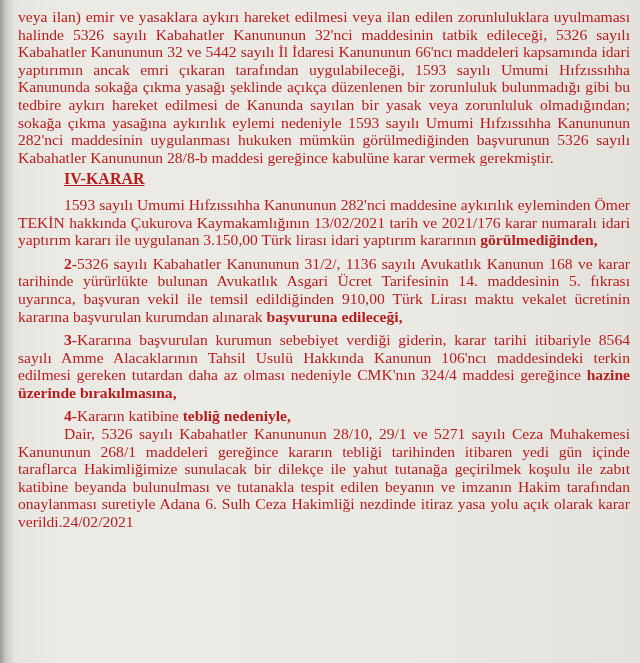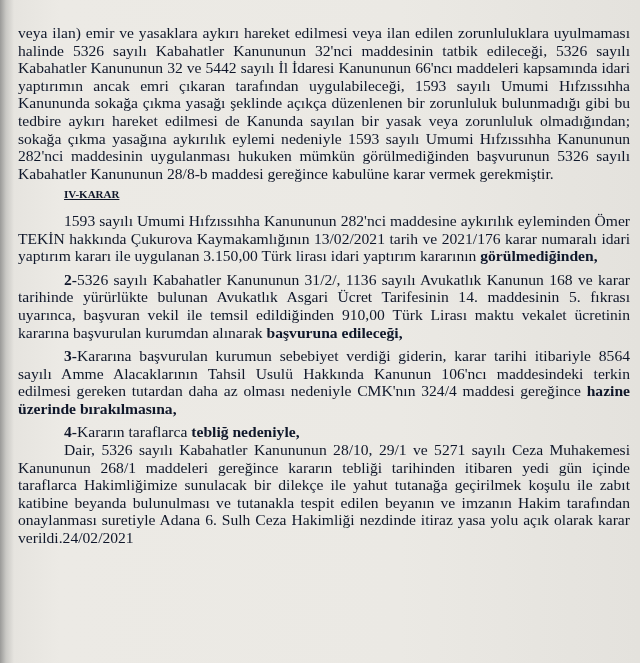--- a/index.html
+++ b/index.html
@@ -2,33 +2,33 @@
 <html><head>
   <meta charset="utf-8">
   <style>
     html, body { margin: 0; padding: 0; }
     body {
       width: 640px; height: 663px; overflow: hidden;
       background: linear-gradient(90deg, #9a9a98 0px, #c9c8c4 6px, #e6e4df 14px, #eceae5 60px, #ebe9e4 400px, #e4e2dd 640px);
       position: relative;
     }
     .page {
-      position: absolute; left: 18px; top: 24px; width: 612px;
+      position: absolute; left: 18px; top: 8px; width: 612px;
       font-family: "Liberation Serif", serif;
       font-size: 15.6px; line-height: 17.6px;
-      color: #0f172a;
+      color: #b91c1c;
       text-align: justify;
     }
     .p { margin: 0; }
     .indent { text-indent: 46px; }
     .heading {
       margin: 4px 0 2px 46px;
       font-weight: bold;
       text-decoration: underline;
-      font-size: 11px;
+      font-size: 16px;
     }
     b { font-weight: bold; }
     .gap { height: 6px; }
   </style>
 </head>
 <body>
 
 <div class="page">
 
   <p class="p">veya ilan) emir ve yasaklara aykırı hareket edilmesi veya ilan edilen zorunluluklara uyulmaması halinde 5326 sayılı Kabahatler Kanununun 32'nci maddesinin tatbik edileceği, 5326 sayılı Kabahatler Kanununun 32 ve 5442 sayılı İl İdaresi Kanununun 66'ncı maddeleri kapsamında idari yaptırımın ancak emri çıkaran tarafından uygulabileceği, 1593 sayılı Umumi Hıfzıssıhha Kanununda sokağa çıkma yasağı şeklinde açıkça düzenlenen bir zorunluluk bulunmadığı gibi bu tedbire aykırı hareket edilmesi de Kanunda sayılan bir yasak veya zorunluluk olmadığından; sokağa çıkma yasağına aykırılık eylemi nedeniyle 1593 sayılı Umumi Hıfzıssıhha Kanununun 282'nci maddesinin uygulanması hukuken mümkün görülmediğinden başvurunun 5326 sayılı Kabahatler Kanununun 28/8-b maddesi gereğince kabulüne karar vermek gerekmiştir.</p>
@@ -39,17 +39,17 @@
   <div class="gap"></div>
   <p class="p indent"><span>1593 sayılı Umumi Hıfzıssıhha Kanununun 282'nci maddesine aykırılık eyleminden Ömer TEKİN hakkında Çukurova Kaymakamlığının 13/02/2021 tarih ve 2021/176 karar numaralı idari yaptırım kararı ile uygulanan 3.150,00 Türk lirası idari yaptırım kararının </span><b>görülmediğinden,</b></p>
 
   <div class="gap"></div>
   <p class="p indent"><b>2-</b><span>5326 sayılı Kabahatler Kanununun 31/2/, 1136 sayılı Avukatlık Kanunun 168 ve karar tarihinde yürürlükte bulunan Avukatlık Asgari Ücret Tarifesinin 14. maddesinin 5. fıkrası uyarınca, başvuran vekil ile temsil edildiğinden 910,00 Türk Lirası maktu vekalet ücretinin kararına başvurulan kurumdan alınarak </span><b>başvuruna edileceği,</b></p>
 
   <div class="gap"></div>
   <p class="p indent"><b>3-</b><span>Kararına başvurulan kurumun sebebiyet verdiği giderin, karar tarihi itibariyle 8564 sayılı Amme Alacaklarının Tahsil Usulü Hakkında Kanunun 106'ncı maddesindeki terkin edilmesi gereken tutardan daha az olması nedeniyle CMK'nın 324/4 maddesi gereğince </span><b>hazine üzerinde bırakılmasına,</b></p>
 
   <div class="gap"></div>
-  <p class="p indent"><b>4-</b><span>Kararın taraflarca </span><b>tebliğ nedeniyle,</b></p>
+  <p class="p indent"><b>4-</b><span>Kararın katibine </span><b>tebliğ nedeniyle,</b></p>
 
   <p class="p indent"><span>Dair, 5326 sayılı Kabahatler Kanununun 28/10, 29/1 ve 5271 sayılı Ceza Muhakemesi Kanununun 268/1 maddeleri gereğince kararın tebliği tarihinden itibaren yedi gün içinde taraflarca Hakimliğimize sunulacak bir dilekçe ile yahut tutanağa geçirilmek koşulu ile zabıt katibine beyanda bulunulması ve tutanakla tespit edilen beyanın ve imzanın Hakim tarafından onaylanması suretiyle Adana 6. Sulh Ceza Hakimliği nezdinde itiraz yasa yolu açık olarak karar verildi.</span><span>24/02/2021</span></p>
 
 </div>
 
 </body></html>

